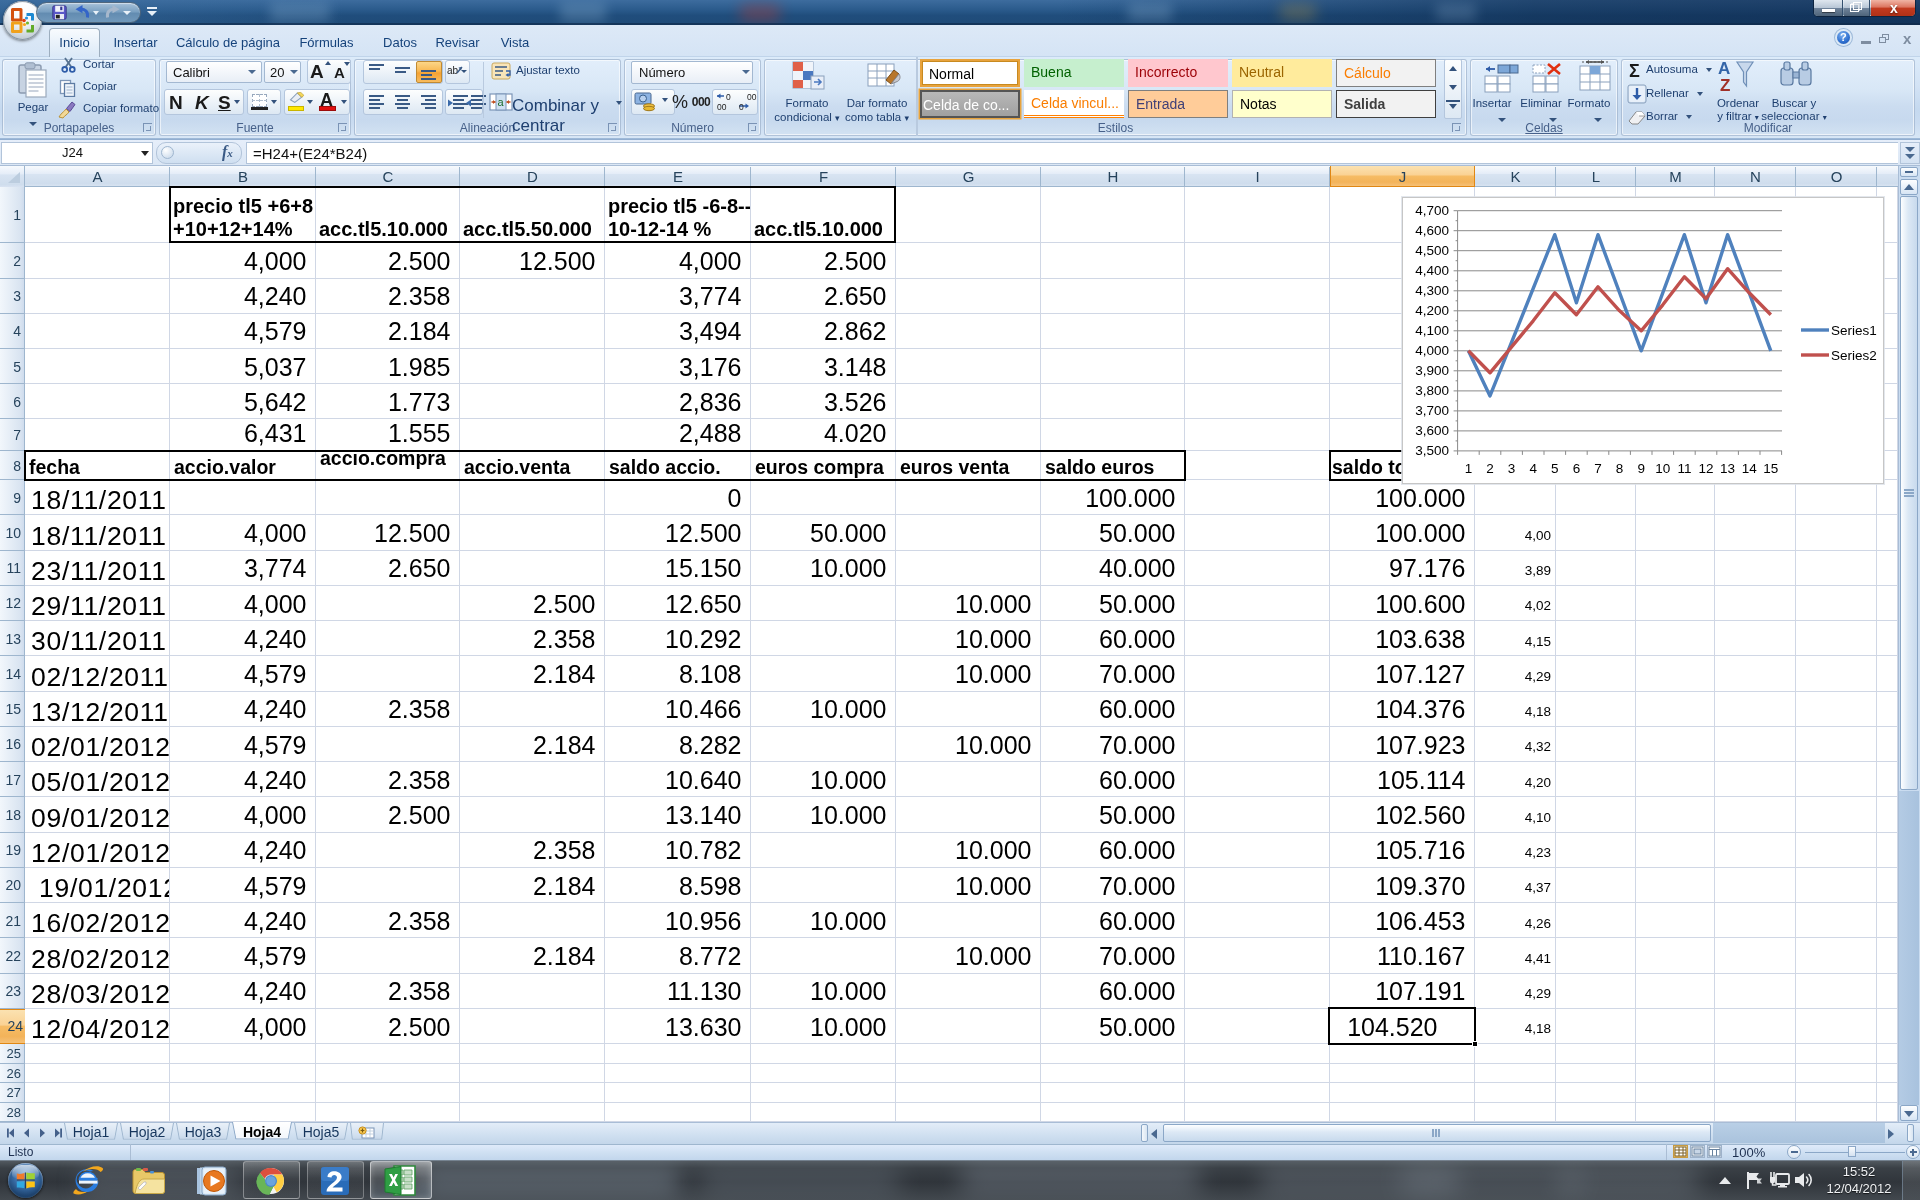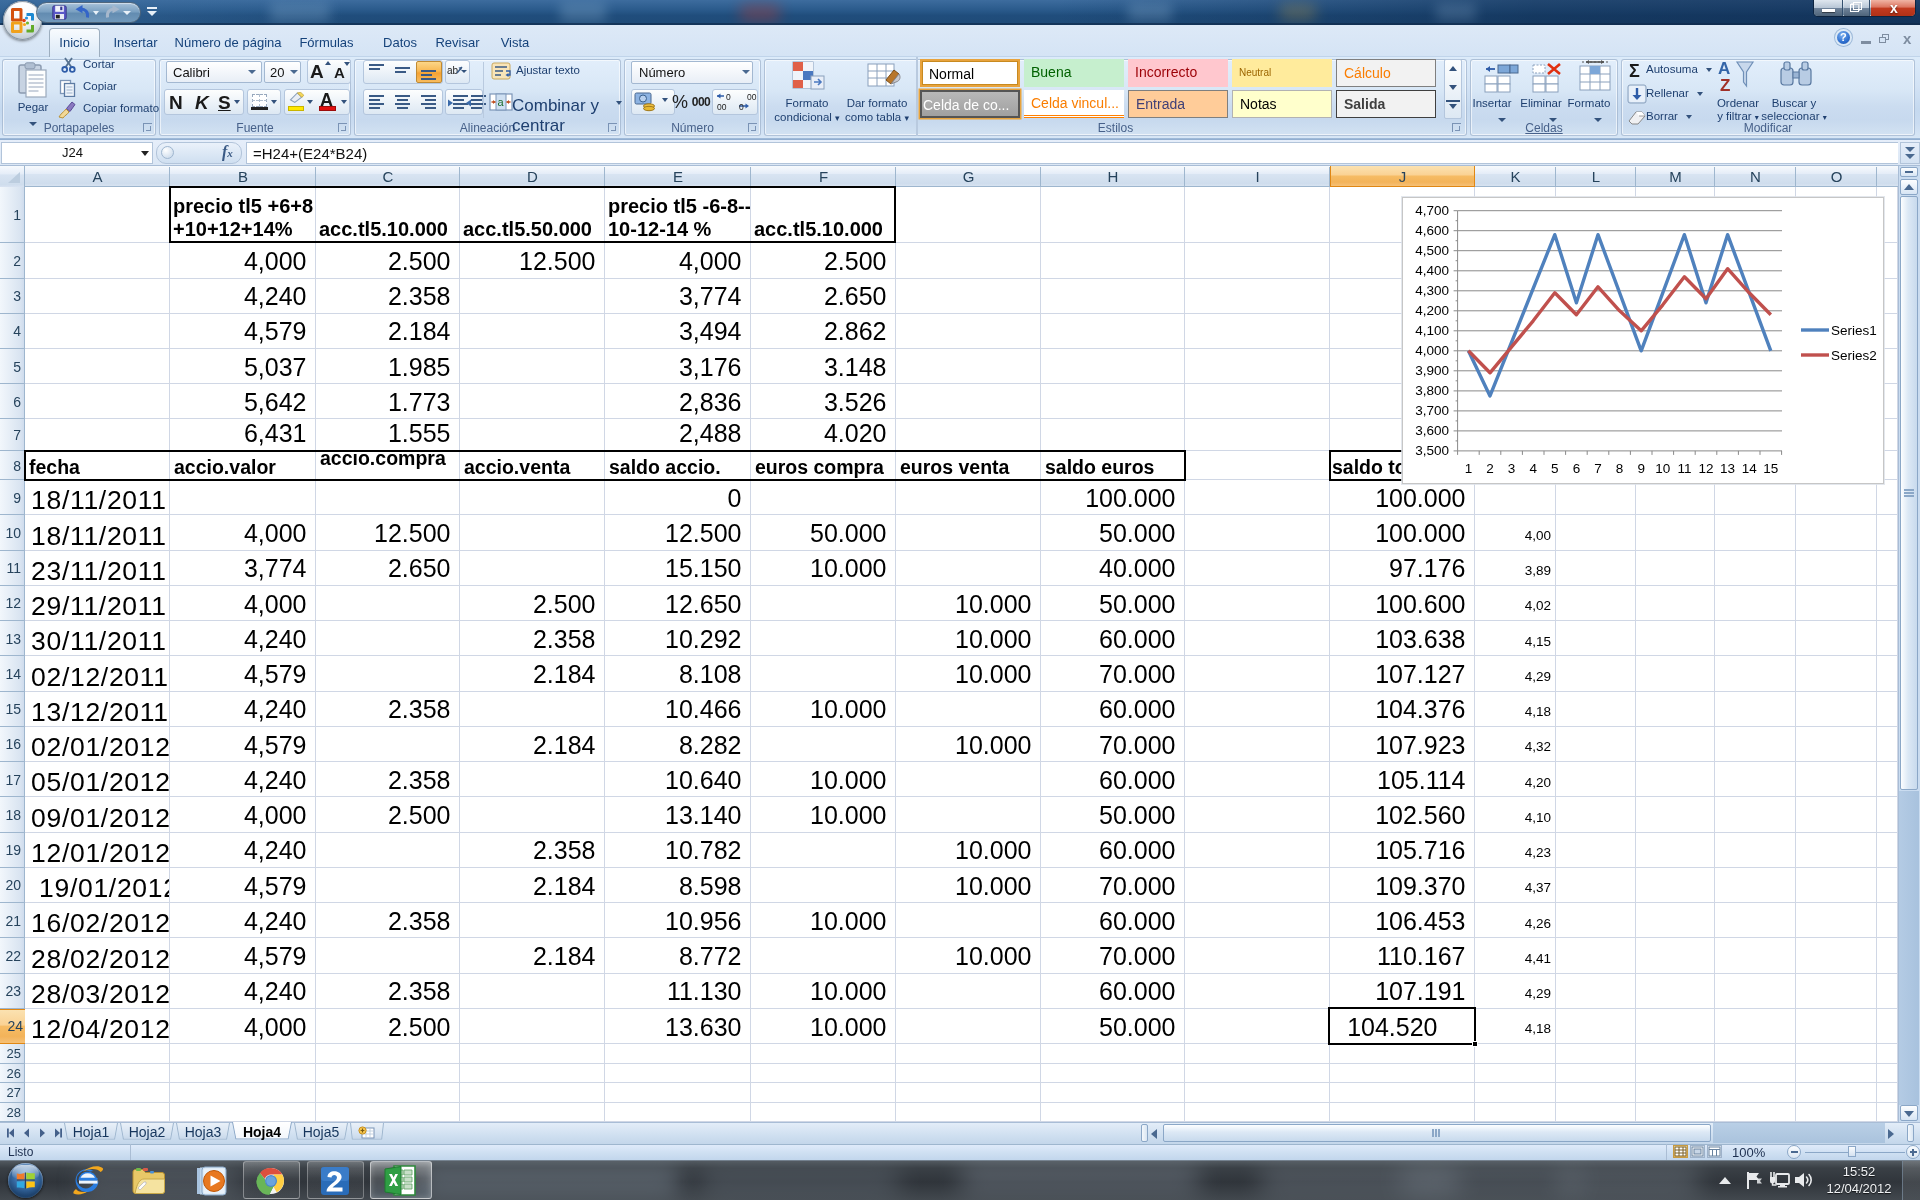--- a/index.html
+++ b/index.html
@@ -61,21 +61,21 @@
 <svg class="ab" style="left:104px;top:4px;" width="18" height="17" viewBox="0 0 18 17">
  <path d="M3.5 13.5 C2.5 8 6 4.5 11 5" fill="none" stroke="#a7b8cc" stroke-width="3"></path>
  <path d="M8.5 1 L15.5 5.2 L8.5 9.2 Z" fill="#a7b8cc"></path>
 </svg>
 <div class="ab" style="left:123px;top:11px;width:0;height:0;border-left:4px solid transparent;border-right:4px solid transparent;border-top:4.5px solid #e8f0f8;"></div>
 <div class="ab" style="left:147px;top:7px;width:10px;height:2px;background:#e8f0f8;"></div>
 <div class="ab" style="left:147px;top:11px;width:0;height:0;border-left:5px solid transparent;border-right:5px solid transparent;border-top:5.5px solid #e8f0f8;"></div>
 <div class="ab" style="left:49px;top:28px;width:51px;height:29px;background:linear-gradient(#f8fbfe,#e8f1fa 55%,#dbe9f7);border:1px solid #9daebf;border-bottom:none;border-radius:4px 4px 0 0;"></div>
 <div class="ab" style="left:49px;top:30px;width:51px;height:25px;font-size:13px;color:#16437b;text-align:center;line-height:25px;">Inicio</div>
 <div class="ab" style="left:105px;top:30px;width:61px;height:25px;font-size:13px;color:#16437b;text-align:center;line-height:25px;">Insertar</div>
-<div class="ab" style="left:170px;top:30px;width:116px;height:25px;font-size:13px;color:#16437b;text-align:center;line-height:25px;">Número de página</div>
+<div class="ab" style="left:170px;top:30px;width:116px;height:25px;font-size:13px;color:#16437b;text-align:center;line-height:25px;">Cálculo de página</div>
 <div class="ab" style="left:290px;top:30px;width:73px;height:25px;font-size:13px;color:#16437b;text-align:center;line-height:25px;">Fórmulas</div>
 <div class="ab" style="left:369px;top:30px;width:62px;height:25px;font-size:13px;color:#16437b;text-align:center;line-height:25px;">Datos</div>
 <div class="ab" style="left:435px;top:30px;width:45px;height:25px;font-size:13px;color:#16437b;text-align:center;line-height:25px;">Revisar</div>
 <div class="ab" style="left:486px;top:30px;width:58px;height:25px;font-size:13px;color:#16437b;text-align:center;line-height:25px;">Vista</div>
 <div class="ab" style="left:1837px;top:31px;width:13px;height:13px;border-radius:50%;background:radial-gradient(circle at 40% 30%,#7fb2ef,#2e6fd0 60%,#1d4fa0);box-shadow:0 0 0 2px #dce9f6, 0 0 0 3px #9bb8d8;"></div>
 <div class="ab" style="left:1840px;top:31px;width:8px;height:13px;color:#fff;font-size:11px;font-weight:bold;line-height:13px;">?</div>
 <div class="ab" style="left:1861px;top:41px;width:10px;height:3px;background:#7e8da0;"></div>
 <div class="ab" style="left:1882px;top:34px;width:7px;height:6px;border:1.5px solid #7e8da0;"></div>
 <div class="ab" style="left:1879px;top:37px;width:7px;height:6px;border:1.5px solid #7e8da0;background:#d5e4f5;"></div>
 <div class="ab" style="left:1903px;top:33px;width:12px;height:12px;color:#7e8da0;font-size:15px;font-weight:bold;line-height:12px;">x</div>
@@ -274,21 +274,21 @@
       <path d="M2 11 h26 M2 18 h26 M11 4 v22 M20 4 v22"></path>
     </g>
  <path d="M20 20 L28 10 L33 14 L25 24 Z" fill="#b8762a" stroke="#7d4e14"></path>
  <path d="M25 24 l8 -10 c2 3 1 7 -3 8 z" fill="#c8c8cc" stroke="#88888e"></path>
 </svg>
 <div class="ab" style="left:836px;top:96px;width:82px;height:30px;font-size:11.5px;color:#1e3f6f;text-align:center;line-height:14px;">Dar formato<br>como tabla <span style="font-size:9px;">▾</span></div>
 <div class="ab" style="left:916px;top:57px;width:2px;height:79px;background:#b9cadf;"></div>
 <div class="ab" style="left:920px;top:59px;width:100px;height:28px;background:#fff;color:#000;font-size:14px;font-weight:normal;line-height:27px;padding-left:7px;border:2px solid #e8a33d;box-shadow:0 0 0 1px #c88a20 inset;white-space:nowrap;overflow:hidden;">Normal</div>
 <div class="ab" style="left:1024px;top:59px;width:100px;height:28px;background:#c6efce;color:#006100;font-size:14px;font-weight:normal;line-height:27px;padding-left:7px;white-space:nowrap;overflow:hidden;">Buena</div>
 <div class="ab" style="left:1128px;top:59px;width:100px;height:28px;background:#ffc7ce;color:#9c0006;font-size:14px;font-weight:normal;line-height:27px;padding-left:7px;white-space:nowrap;overflow:hidden;">Incorrecto</div>
-<div class="ab" style="left:1232px;top:59px;width:100px;height:28px;background:#ffeb9c;color:#9c6500;font-size:10px;font-weight:normal;line-height:27px;padding-left:7px;white-space:nowrap;overflow:hidden;">Neutral</div>
+<div class="ab" style="left:1232px;top:59px;width:100px;height:28px;background:#ffeb9c;color:#9c6500;font-size:14px;font-weight:normal;line-height:27px;padding-left:7px;white-space:nowrap;overflow:hidden;">Neutral</div>
 <div class="ab" style="left:1336px;top:59px;width:100px;height:28px;background:#f2f2f2;color:#fa7d00;font-size:14px;font-weight:normal;line-height:27px;padding-left:7px;border:1px solid #7f7f7f;white-space:nowrap;overflow:hidden;">Cálculo</div>
 <div class="ab" style="left:920px;top:90px;width:100px;height:28px;background:linear-gradient(#b8b8b8,#a0a0a0);color:#fff;font-size:14px;font-weight:normal;line-height:27px;padding-left:1px;border:2px solid #555;box-shadow:0 0 0 1.5px #e8a33d;white-space:nowrap;overflow:hidden;">Celda de co...</div>
 <div class="ab" style="left:1024px;top:90px;width:100px;height:28px;background:#fff;color:#fa7d00;font-size:14px;font-weight:normal;line-height:27px;padding-left:7px;border-bottom:3px double #ff8001;white-space:nowrap;overflow:hidden;">Celda vincul...</div>
 <div class="ab" style="left:1128px;top:90px;width:100px;height:28px;background:#ffcc99;color:#3f3f76;font-size:14px;font-weight:normal;line-height:27px;padding-left:7px;border:1px solid #7f7f7f;white-space:nowrap;overflow:hidden;">Entrada</div>
 <div class="ab" style="left:1232px;top:90px;width:100px;height:28px;background:#ffffcc;color:#000;font-size:14px;font-weight:normal;line-height:27px;padding-left:7px;border:1px solid #b2b2b2;white-space:nowrap;overflow:hidden;">Notas</div>
 <div class="ab" style="left:1336px;top:90px;width:100px;height:28px;background:#f2f2f2;color:#3f3f3f;font-size:14px;font-weight:bold;line-height:27px;padding-left:7px;border:1px solid #3f3f3f;white-space:nowrap;overflow:hidden;">Salida</div>
 <div class="ab" style="left:1444px;top:59px;width:18px;height:60px;border:1px solid #b4c6dd;border-radius:2px;background:linear-gradient(#fdfefe,#dde8f3);"></div>
 <div class="ab" style="left:1449px;top:66px;width:0;height:0;border-left:4px solid transparent;border-right:4px solid transparent;border-bottom:5px solid #33527c;"></div>
 <div class="ab" style="left:1449px;top:85px;width:0;height:0;border-left:4px solid transparent;border-right:4px solid transparent;border-top:5px solid #33527c;"></div>
 <div class="ab" style="left:1446px;top:100px;width:14px;height:1.5px;background:#33527c;"></div>

